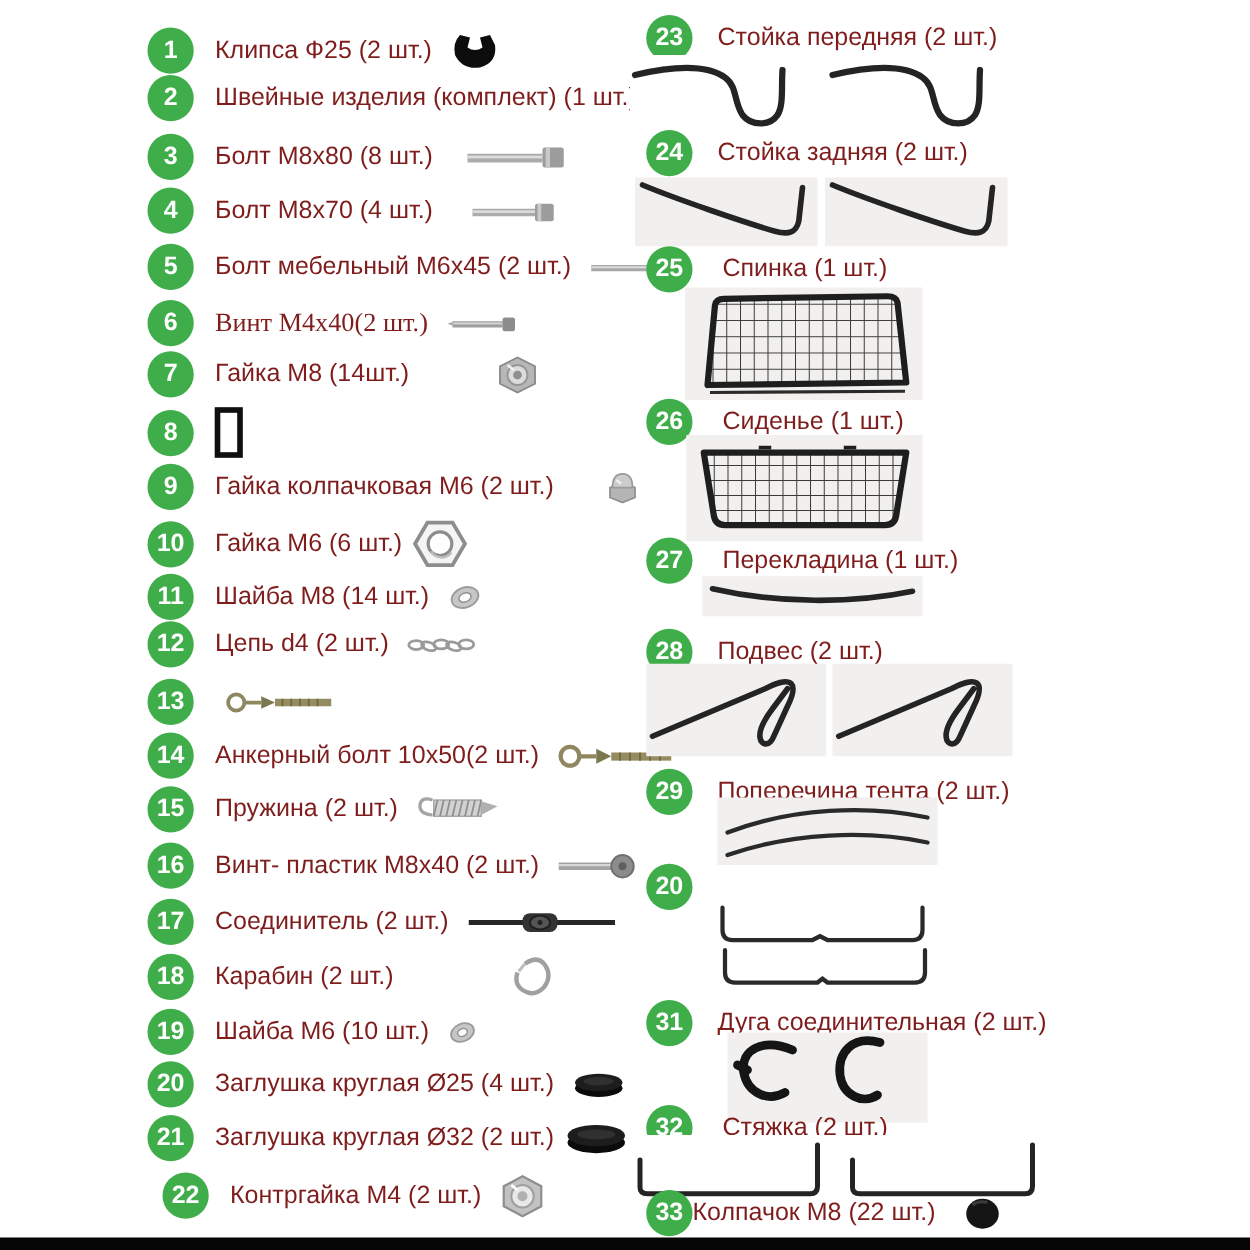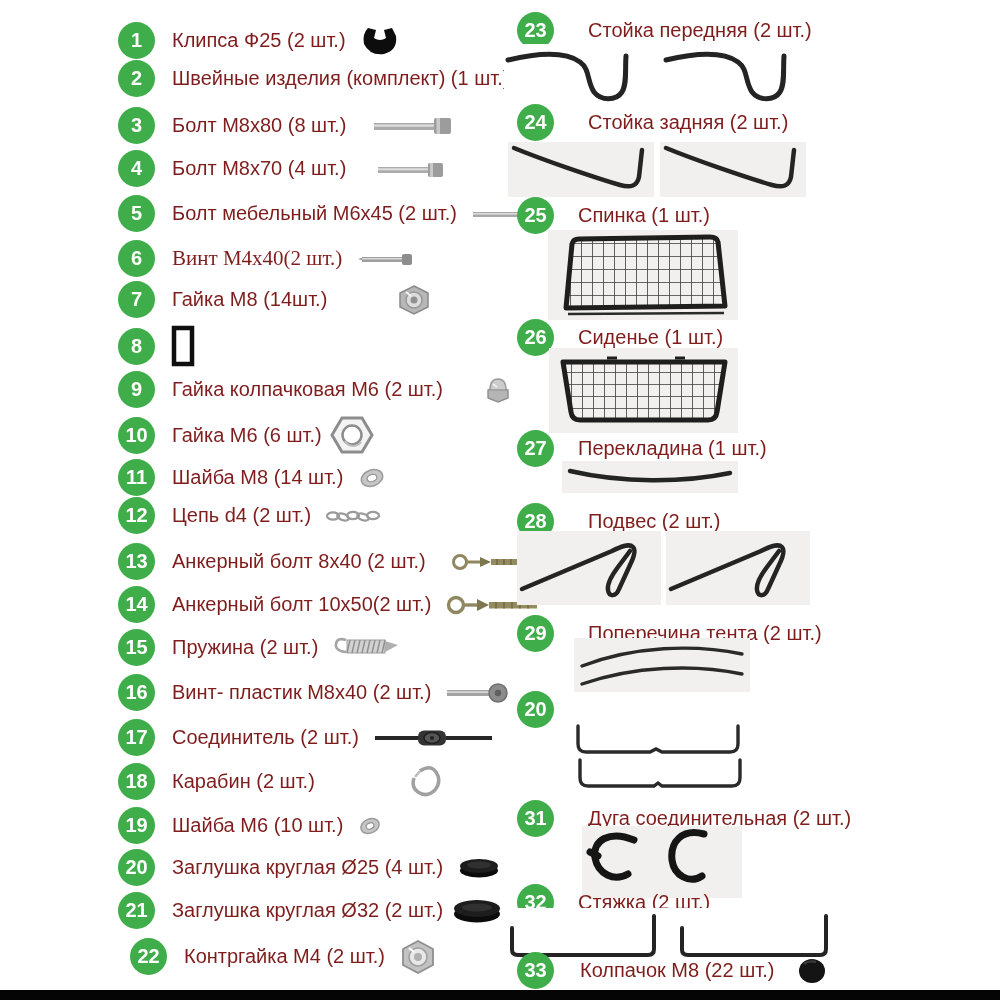--- a/index.html
+++ b/index.html
@@ -5,21 +5,21 @@
   html,body{margin:0;padding:0;background:#fff;}
   .page{position:relative;width:1000px;height:1000px;background:#ffffff;overflow:hidden;
         font-family:"Liberation Sans",sans-serif;color:#3b3b3b;}
   .row{position:absolute;display:flex;align-items:center;white-space:nowrap;}
   .num{width:37px;height:37px;border-radius:50%;background:#3fae4a;color:#ffffff;
        font-weight:bold;font-size:20px;display:flex;align-items:center;justify-content:center;
        flex:0 0 auto;}
   .lbl{margin-left:17px;font-size:20px;color:#7f1d1d;}
   .serif .lbl{font-family:"Liberation Serif",serif;font-size:21px;}
   .icon{margin-left:14px;display:flex;align-items:center;}
-  .rlbl{margin-left:34px;}
+  .rlbl{margin-left:20px;}
   .pad .lbl{margin-left:24px;}
   .photo{position:absolute;background:#f1f0ee;}
   .plain{position:absolute;background:#ffffff;}
   .bottombar{position:absolute;left:0;top:990px;width:1000px;height:10px;background:#050505;}
   svg{display:block;}
 </style>
 </head>
 <body>
 
 <div class="page">
@@ -163,21 +163,20 @@
               <ellipse cx="28" cy="7.5" rx="6" ry="3.6"></ellipse>
               <ellipse cx="38" cy="9" rx="6" ry="3.2" transform="rotate(18 38 9)"></ellipse>
               <ellipse cx="48" cy="7.5" rx="6" ry="3.6"></ellipse>
             </g>
           </svg>
       </span>
     </div>
 
     <div class="row" style="left:118px;top:543px">
       <div class="num">13</div>
-      <div class="lbl">Анкерный болт 8х40 (2 шт.)</div>
       <span class="icon" style="margin-left:24px">
         <svg width="92" height="22" viewBox="0 0 92 22">
             <circle cx="10" cy="11" r="6.5" fill="none" stroke="#8e875f" stroke-width="3"></circle>
             <path d="M17 11 L30 11" stroke="#8e875f" stroke-width="3"></path>
             <polygon points="30,6 41,11 30,16" fill="#7d774f"></polygon>
             <rect x="41" y="8" width="45" height="6" fill="#948c60"></rect>
             <path d="M47 8 v6 M54 8 v6 M61 8 v6 M68 8 v6 M75 8 v6" stroke="#6d673f" stroke-width="1.4"></path>
           </svg>
       </span>
     </div>
@@ -439,21 +438,21 @@
       <svg width="326" height="56" viewBox="0 0 326 56">
         <g fill="none" stroke="#242424" stroke-width="4" stroke-linecap="round">
           <path d="M6 20 L6 42 Q6 47 12 47 L142 47 Q148 47 148 41 L148 8"></path>
           <path d="M176 20 L176 42 Q176 47 182 47 L314 47 Q320 47 320 41 L320 8"></path>
         </g>
       </svg>
     </div>
 
     <div class="row" style="left:517px;top:952px">
       <div class="num">33</div>
-      <div class="lbl" style="margin-left:26px">Колпачок М8 (22 шт.)</div>
+      <div class="lbl" style="margin-left:0">Колпачок М8 (22 шт.)</div>
       <span class="icon" style="margin-left:22px">
         <svg width="32" height="30" viewBox="0 0 32 30">
             <ellipse cx="16" cy="15" rx="13" ry="12" fill="#141414"></ellipse>
             <path d="M8 8 Q13 4 20 6" stroke="#3a3a3a" stroke-width="2.4" fill="none"></path>
           </svg>
       </span>
     </div>
   </div>
 
   <div class="bottombar"></div>

